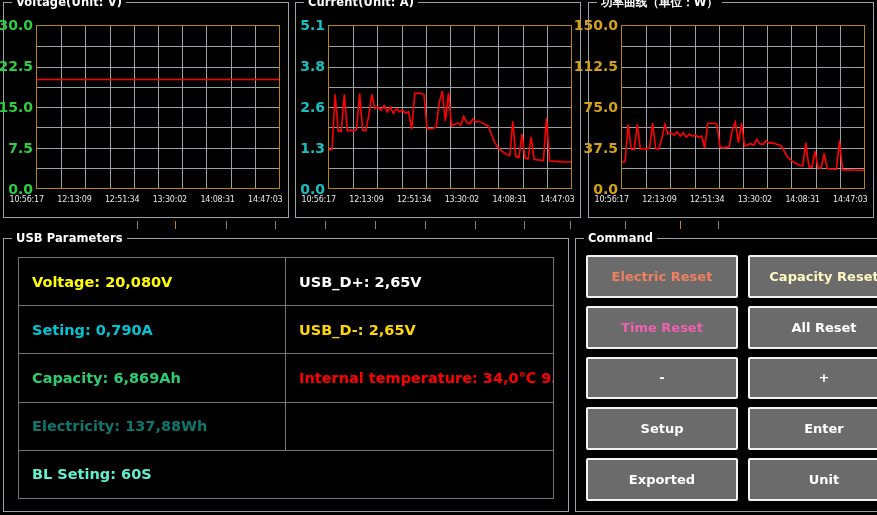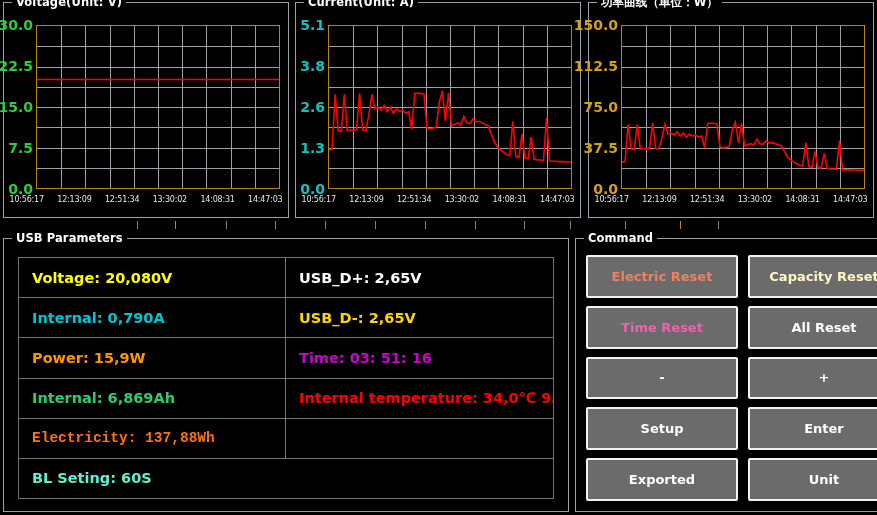--- a/index.html
+++ b/index.html
@@ -334,33 +334,29 @@
   </div>
 
 <div class="groupbox" id="usb-panel">
   <div class="gb-title">USB Parameters</div>
   <div class="param-table" id="param-table">
       <div class="param-row">
         <div class="param-cell left" style="color: rgb(255, 255, 0);">Voltage:  20,080V</div>
         <div class="param-cell" style="color: rgb(255, 255, 255);">USB_D+:  2,65V</div>
       </div>
       <div class="param-row">
-        <div class="param-cell left" style="color: rgb(0, 197, 212);">Internal:  0,790A</div>
+        <div class="param-cell left" style="color: rgb(0, 197, 212);">Seting:  0,790A</div>
         <div class="param-cell" style="color: rgb(255, 215, 0);">USB_D-:  2,65V</div>
       </div>
       <div class="param-row">
-        <div class="param-cell left" style="color: rgb(255, 149, 0);">Power:  15,9W</div>
-        <div class="param-cell" style="color: rgb(204, 0, 204);">Time:  03: 51: 16</div>
-      </div>
-      <div class="param-row">
-        <div class="param-cell left" style="color: rgb(46, 204, 113);">Internal:  6,869Ah</div>
+        <div class="param-cell left" style="color: rgb(46, 204, 113);">Capacity:  6,869Ah</div>
         <div class="param-cell" style="color: rgb(255, 0, 0);">Internal temperature:  34,0℃ 93,2F</div>
       </div>
       <div class="param-row">
-        <div class="param-cell left" style="color: #f97316; font-family: Liberation Mono, monospace;">Electricity:  137,88Wh</div>
+        <div class="param-cell left" style="color: #0f766e;">Electricity:  137,88Wh</div>
         <div class="param-cell blank" style="color: rgb(255, 255, 255);"></div>
       </div>
       <div class="param-row">
         <div class="param-cell full" style="color: rgb(95, 240, 208);">BL Seting:  60S</div>
       </div>
     </div>
 </div>
 
 <div class="groupbox" id="command-panel">
   <div class="gb-title">Command</div>

